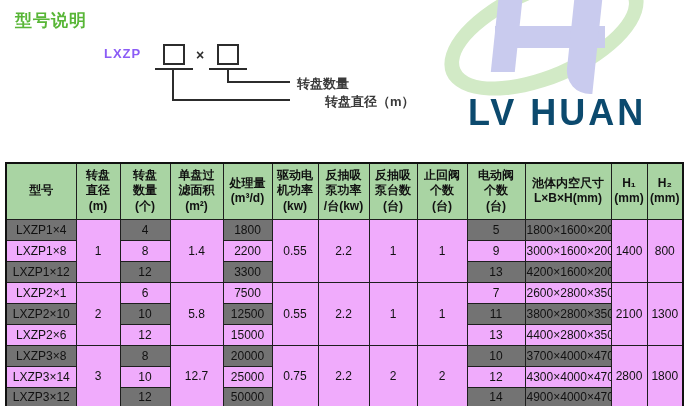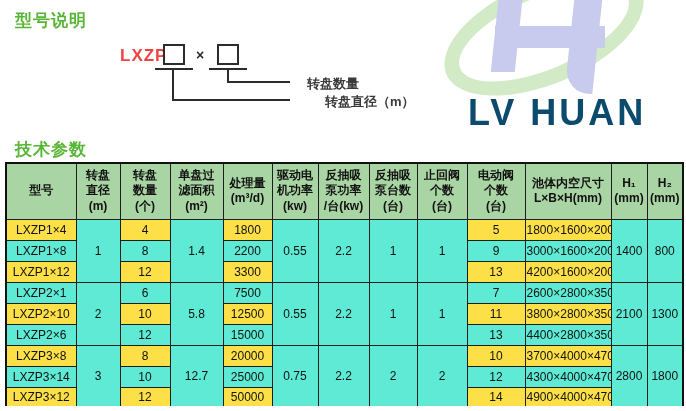--- a/index.html
+++ b/index.html
@@ -19,22 +19,22 @@
     font-size: 17px;
     font-weight: bold;
     color: #58b637;
     letter-spacing: 1px;
   }
   #title-model { top: 9px; }
   #title-spec  { top: 138px; }
 
   
   .diag-prefix {
-    position: absolute; left: 120px; top: 46px;
-    font-size: 17px; font-weight: 600; color: #ef4444; letter-spacing: 1px;
+    position: absolute; left: 104px; top: 46px;
+    font-size: 13px; font-weight: 600; color: #8b5cf6; letter-spacing: 1px;
   }
   .diag-box {
     position: absolute; top: 44px; width: 22px; height: 21px;
     border: 2px solid #2c2c2c; background: #fff;
   }
   #diag-box1 { left: 163px; }
   #diag-box2 { left: 217px; }
   .diag-times {
     position: absolute; left: 196px; top: 47px;
     font-size: 14px; font-weight: bold; color: #2c2c2c;
@@ -48,21 +48,21 @@
     position: absolute;
     border-left: 2px solid #2c2c2c;
     border-bottom: 2px solid #2c2c2c;
   }
   #diag-conn2 { left: 227px; top: 70px; width: 63px; height: 13px; }
   #diag-conn1 { left: 172px; top: 70px; width: 118px; height: 31px; }
   .diag-label {
     position: absolute; left: 297px;
     font-size: 13px; font-weight: bold; color: #3a3a3a;
   }
-  #diag-label-count    { top: 75px; margin-left: 10px; }
+  #diag-label-count    { top: 75px; }
   #diag-label-diameter { top: 93px; margin-left: 28px; }
 
   
   .logo { position: absolute; left: 430px; top: 0; width: 256px; height: 140px; pointer-events: none; }
   .logo-ring {
     position: absolute; left: 8px; top: -18px; width: 212px; height: 102px;
     border: 15px solid #d2eac6; border-radius: 50%;
     transform: rotate(-23deg);
   }
   .logo-bar { position: absolute; background: #c9cbee; }
@@ -94,30 +94,29 @@
   table.spec { border: 2px solid #111; }
   table.spec thead th {
     background: #a9d4a3;
     font-weight: bold;
     white-space: pre-line;
     height: 56px;
     line-height: 1.3;
     color: #111;
   }
   table.spec tbody td { height: 21px; line-height: 1; color: #111; }
-  td.w { background: #fde047; }
-  td.b { background: #5eead4; }
+  td.w { background: #737373; }
+  td.b { background: #f0abfc; }
 </style>
 </head>
 <body>
 
 <div class="page">
 
   <div class="section-title" id="title-model">型号说明</div>
-  <div class="section-title" id="title-spec">技术参数</div>
 
   <div class="logo">
     <div class="logo-ring"></div>
     <div class="logo-bar" id="logo-bar-left"></div>
     <div class="logo-bar" id="logo-bar-cross"></div>
     <div class="logo-bar" id="logo-bar-right"></div>
     <div class="logo-text">LV HUAN</div>
   </div>
 
   <div class="diag-prefix">LXZP</div>

